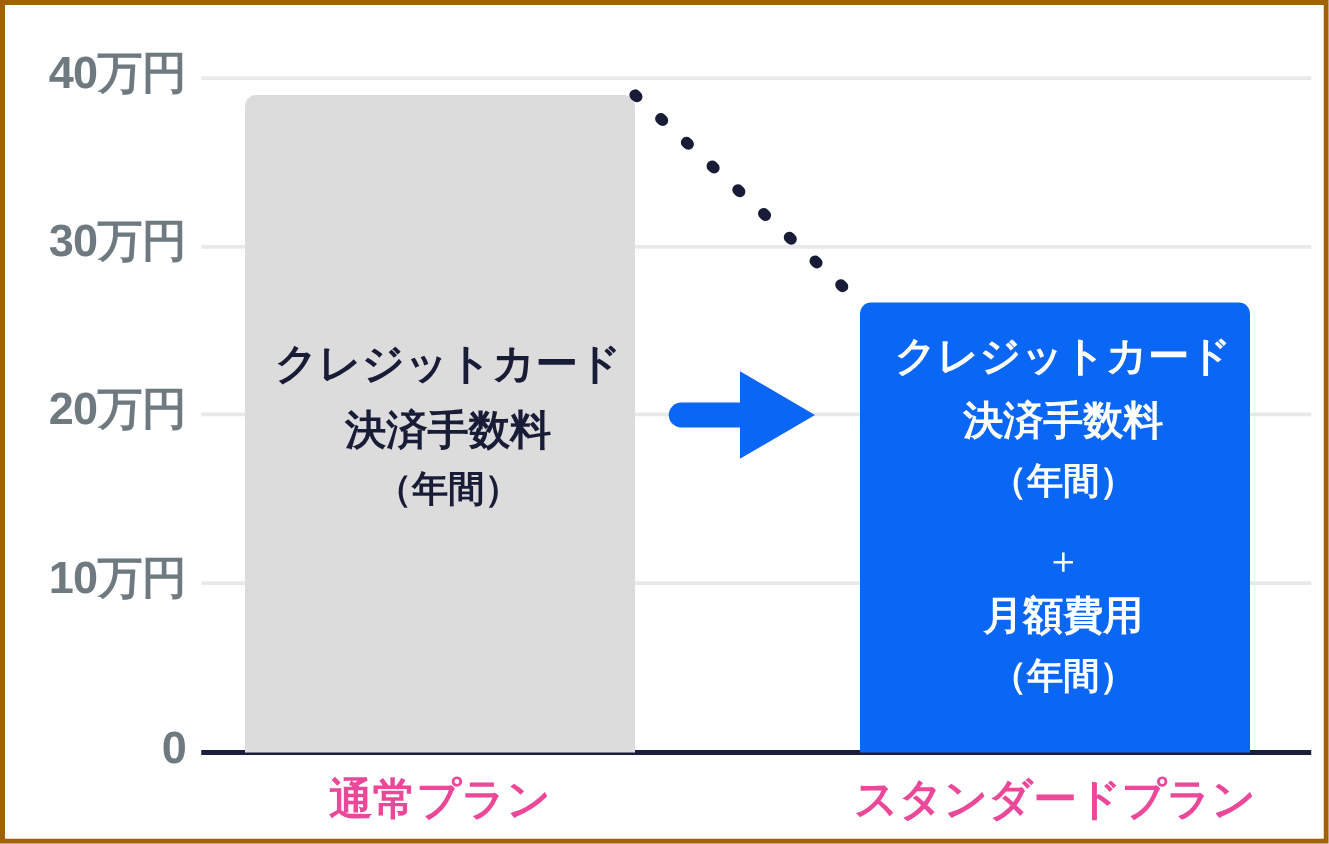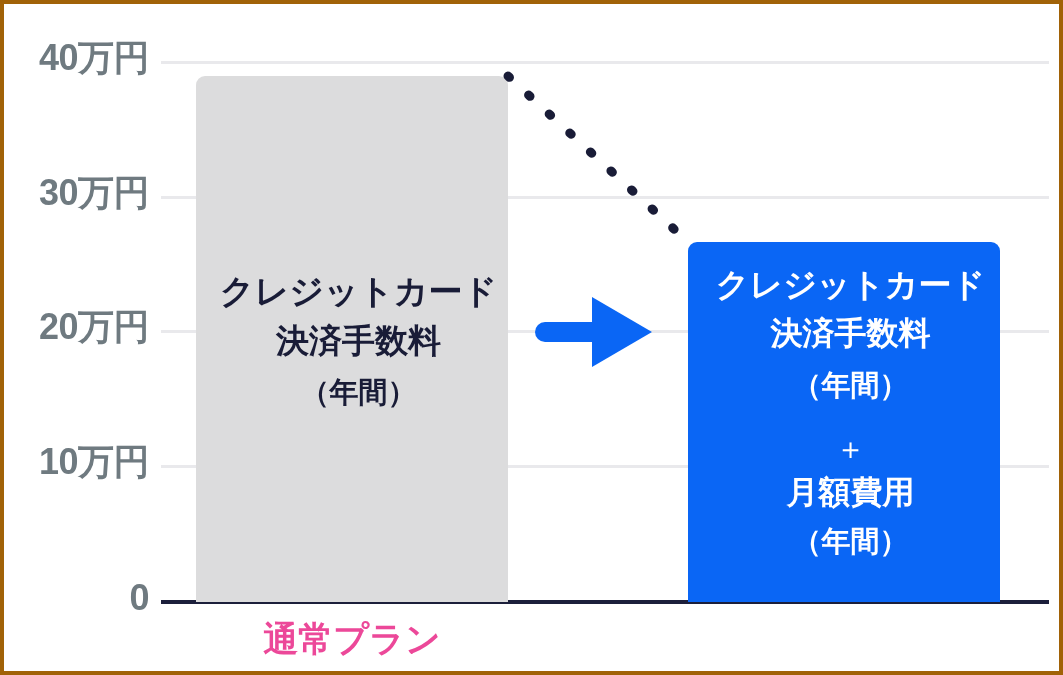--- a/index.html
+++ b/index.html
@@ -98,21 +98,20 @@
   .t-main {
     font-size: 33px;
     font-weight: bold;
     letter-spacing: 0px;
     white-space: nowrap;
   }
   .t-sub {
     font-size: 31px;
     font-weight: bold;
     white-space: nowrap;
-    font-family: Liberation Mono, monospace;
   }
   .t-paren {
     font-size: 28px;
     font-weight: bold;
     white-space: nowrap;
   }
   .t-plus {
     font-size: 30px;
     font-weight: normal;
     line-height: 1;
@@ -193,20 +192,21 @@
         <div class="t-main">クレジットカード</div>
         <div class="t-sub">決済手数料</div>
         <div class="t-paren">（年間）</div>
         <div class="t-plus">＋</div>
         <div class="t-sub2">月額費用</div>
         <div class="t-paren2">（年間）</div>
       </div>
     </div>
 
     <div class="xlabel" id="xlabel-normal">通常プラン</div>
+    <div class="xlabel" id="xlabel-standard">スタンダードプラン</div>
 
     <svg id="overlay" viewBox="0 0 1063 675">
       <line x1="504" y1="72" x2="684" y2="238" stroke="#191c37" stroke-width="9" stroke-linecap="round" stroke-dasharray="2 26"></line>
       <g>
         <line x1="541" y1="328" x2="600" y2="328" stroke="#0a66f5" stroke-width="20" stroke-linecap="round"></line>
         <polygon points="588,293 588,363 648,328" fill="#0a66f5"></polygon>
       </g>
     </svg>
 
   </div>

